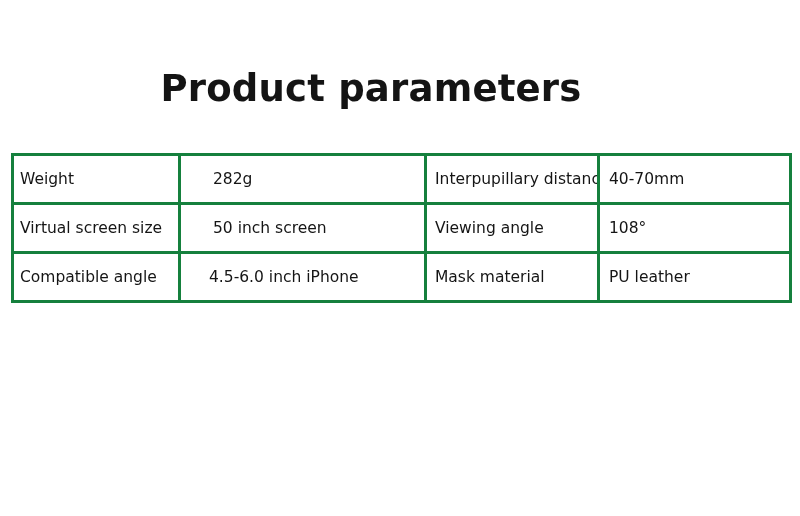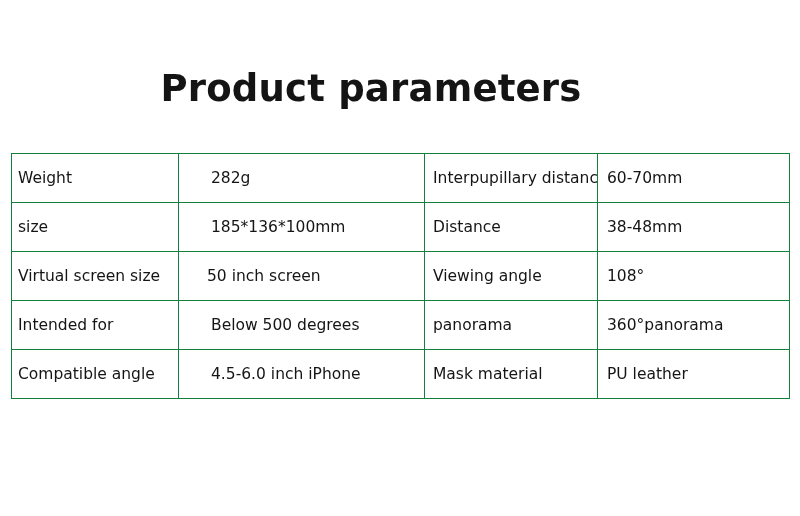--- a/index.html
+++ b/index.html
@@ -36,21 +36,21 @@
     left: 11px;
     top: 153px;
     width: 778px;
   }
   table.spec {
     border-collapse: collapse;
     width: 778px;
     table-layout: fixed;
   }
   table.spec td {
-    border: 1px solid #15803d;
+    border: 3px solid #15803d;
     height: 49px;
     font-size: 15.5px;
     color: #151515;
     vertical-align: middle;
     padding: 0 0 0 6px;
     box-sizing: border-box;
     white-space: nowrap;
     overflow: hidden;
     font-family: "DejaVu Sans", sans-serif;
   }
@@ -70,39 +70,27 @@
 
   <h1 class="title">Product parameters</h1>
 
   <div class="table-wrap">
     <table class="spec">
       <tbody>
         <tr>
           <td class="c0">Weight</td>
           <td class="c1">282g</td>
           <td class="c2">Interpupillary distance</td>
-          <td class="c3">60-70mm</td>
-        </tr>
-        <tr>
-          <td class="c0">size</td>
-          <td class="c1">185*136*100mm</td>
-          <td class="c2">Distance</td>
-          <td class="c3">38-48mm</td>
+          <td class="c3">40-70mm</td>
         </tr>
         <tr>
           <td class="c0">Virtual screen size</td>
           <td class="c1">50 inch screen</td>
           <td class="c2">Viewing angle</td>
           <td class="c3">108°</td>
-        </tr>
-        <tr>
-          <td class="c0">Intended for</td>
-          <td class="c1">Below 500 degrees</td>
-          <td class="c2">panorama</td>
-          <td class="c3">360°panorama</td>
         </tr>
         <tr>
           <td class="c0">Compatible angle</td>
           <td class="c1">4.5-6.0 inch iPhone</td>
           <td class="c2">Mask material</td>
           <td class="c3">PU leather</td>
         </tr>
       </tbody>
     </table>
   </div>

